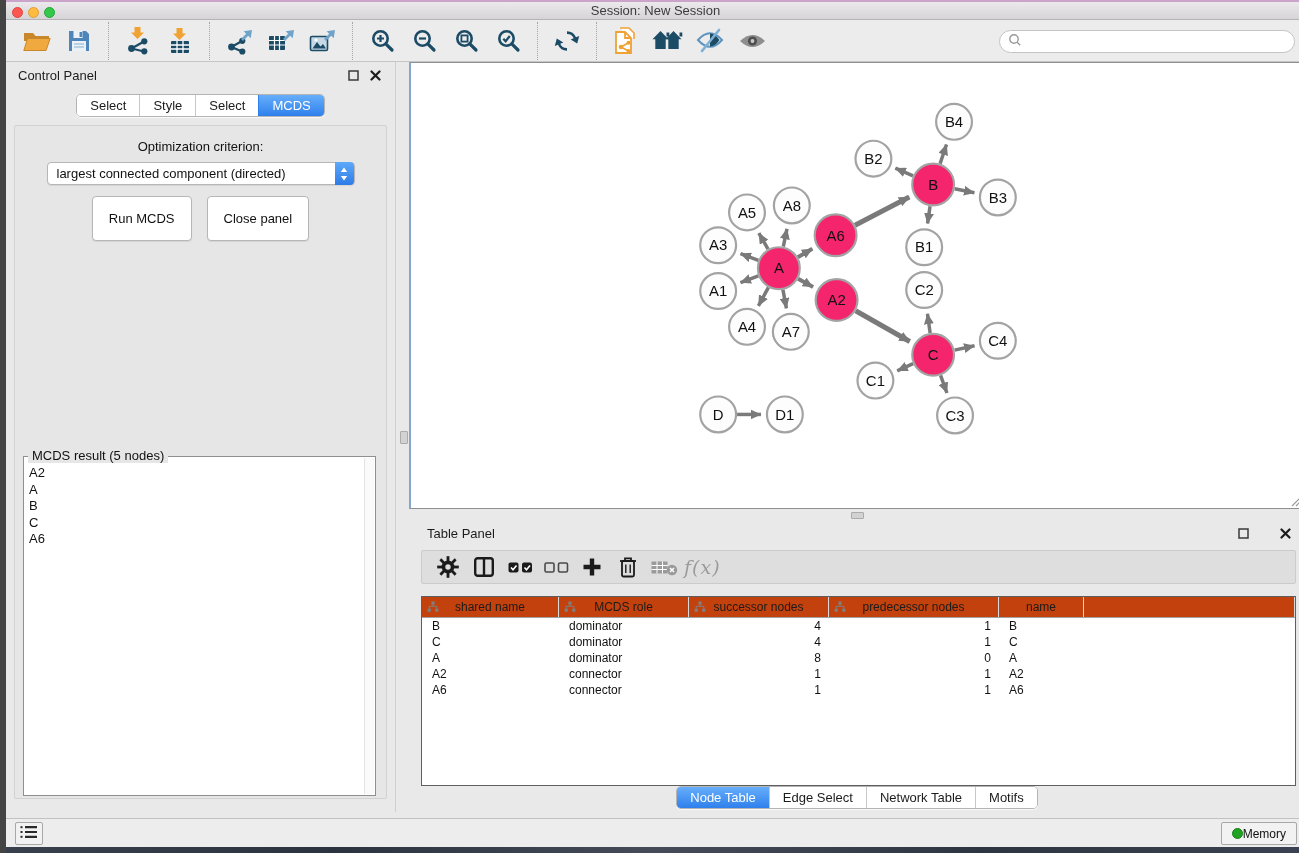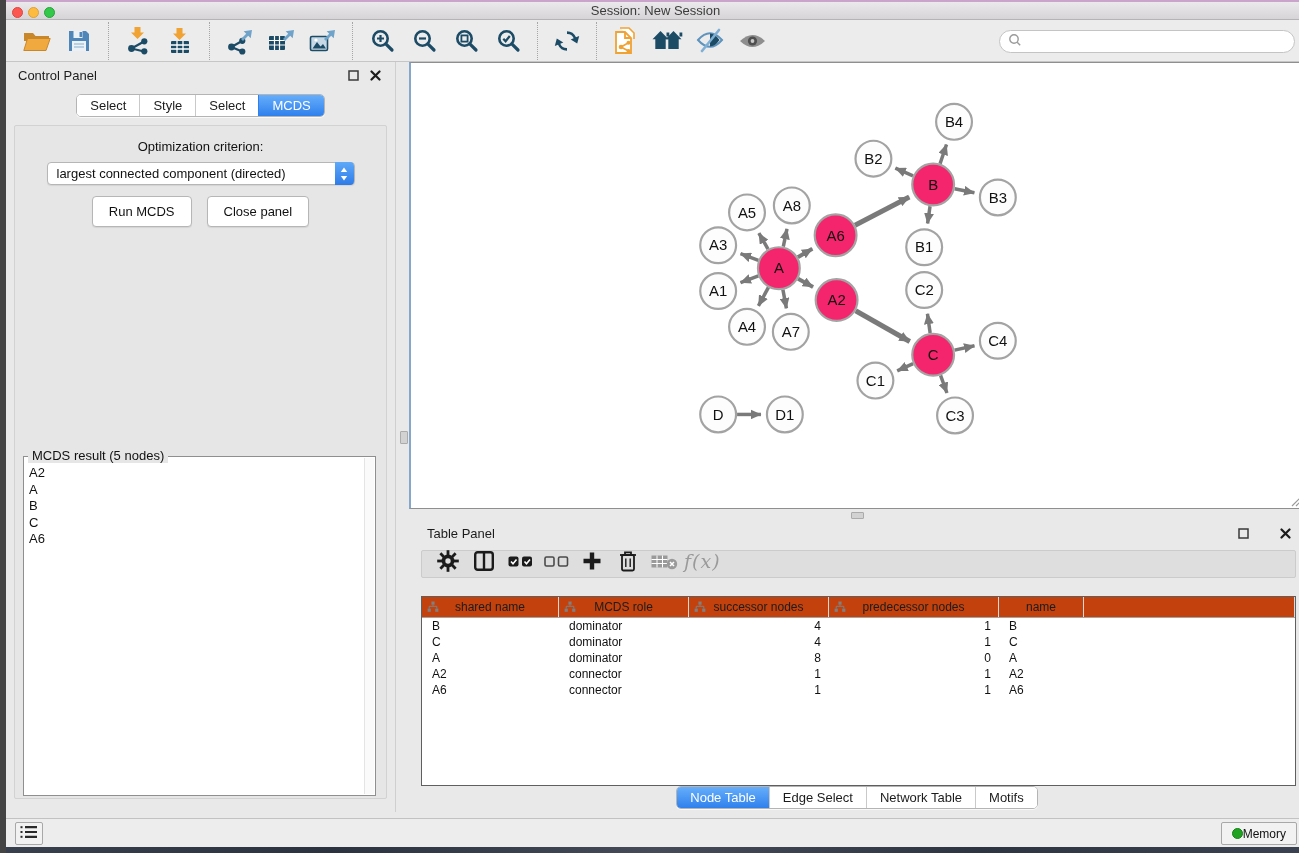--- a/index.html
+++ b/index.html
@@ -55,21 +55,21 @@
       background:#E6E6E6; border:1px solid #D2D2D2; border-radius:2px; }
   .opt-label { text-align:center; margin-top:13px; font-size:13px; color:#111; }
   .combo { width:308px; height:23px; margin:8px auto 0 auto; background:#FFF;
       border:1px solid #B6B6B6; border-radius:4px; display:flex; align-items:center;
       font-size:13px; color:#111; padding-left:9px; position:relative; cursor:default;
       box-shadow:0 1px 1px rgba(0,0,0,.08); }
   .combo .stepper { position:absolute; right:0; top:-1px; width:19px; height:23px;
       background:linear-gradient(#5FA9F9,#2E7BE8); border-radius:0 4px 4px 0;
       display:flex; align-items:center; justify-content:center; }
   .btn-row { display:flex; justify-content:center; gap:15px; margin-top:11px; }
-  .mac-btn { padding:7px 16px; font-size:13px; color:#111; background:#FFF;
+  .mac-btn { padding:14px 16px; font-size:13px; color:#111; background:#FFF;
       border:1px solid #B6B6B6; border-radius:4px; cursor:default;
       box-shadow:0 1px 1px rgba(0,0,0,.08); font-family:"Liberation Sans",sans-serif; }
   .result-box { position:absolute; left:8px; right:10px; top:330px; height:340px;
       border:1px solid #8F8F8F; background:#FFF; }
   .result-legend { position:absolute; top:-9px; left:4px; background:#E6E6E6;
       padding:0 4px; font-size:13px; color:#111; }
   .result-list { position:absolute; inset:2px 12px 2px 2px; overflow:hidden;
       font-size:13px; color:#111; padding:6px 0 0 3px; line-height:16.5px; }
   .result-scroll { position:absolute; top:1px; bottom:1px; right:1px; width:10px;
       background:#FAFAFA; border-left:1px solid #E4E4E4; }
@@ -86,21 +86,21 @@
   .net-canvas svg { width:100%; height:100%; display:block; }
   .resize-grip { position:absolute; right:1px; bottom:1px; width:14px; height:14px; }
   .v-split-handle { position:absolute; left:394px; top:431px; width:8px; height:13px;
       background:#D2D2D2; border:1px solid #ABABAB; border-radius:1px; }
   .h-split-handle { position:absolute; left:845px; top:512px; width:13px; height:7px;
       background:#D2D2D2; border:1px solid #ABABAB; border-radius:1px; }
 
   
   .table-panel { position:absolute; left:403px; top:520px; width:896px; height:292px;
       background:#E9E9E9; }
-  .tp-toolbar { position:absolute; left:12px; right:9px; top:30px; height:28px;
+  .tp-toolbar { position:absolute; left:12px; right:9px; top:30px; height:34px;
       background:#DEDEDE; border:1px solid #CBCBCB; border-radius:2px;
       display:flex; align-items:flex-end; padding-left:10px; gap:4px; }
   .tp-btn { min-width:32px; height:32px; display:flex; align-items:center; justify-content:center; }
   .tp-btn svg { overflow:visible; }
   .fx-glyph { font-family:"DejaVu Serif", serif; font-style:italic; font-size:19px;
       color:#9A9A9A; letter-spacing:1px; }
   .tp-table { position:absolute; left:12px; right:9px; top:76px; height:190px;
       background:#FFF; border:1px solid #5F5F5F; overflow:hidden; font-size:12px; }
   .t-head { display:grid; grid-template-columns:137px 130px 140px 170px 85px 1fr;
       background:#c2410c; border-bottom:1px solid #a3a3a3; height:21px; }

